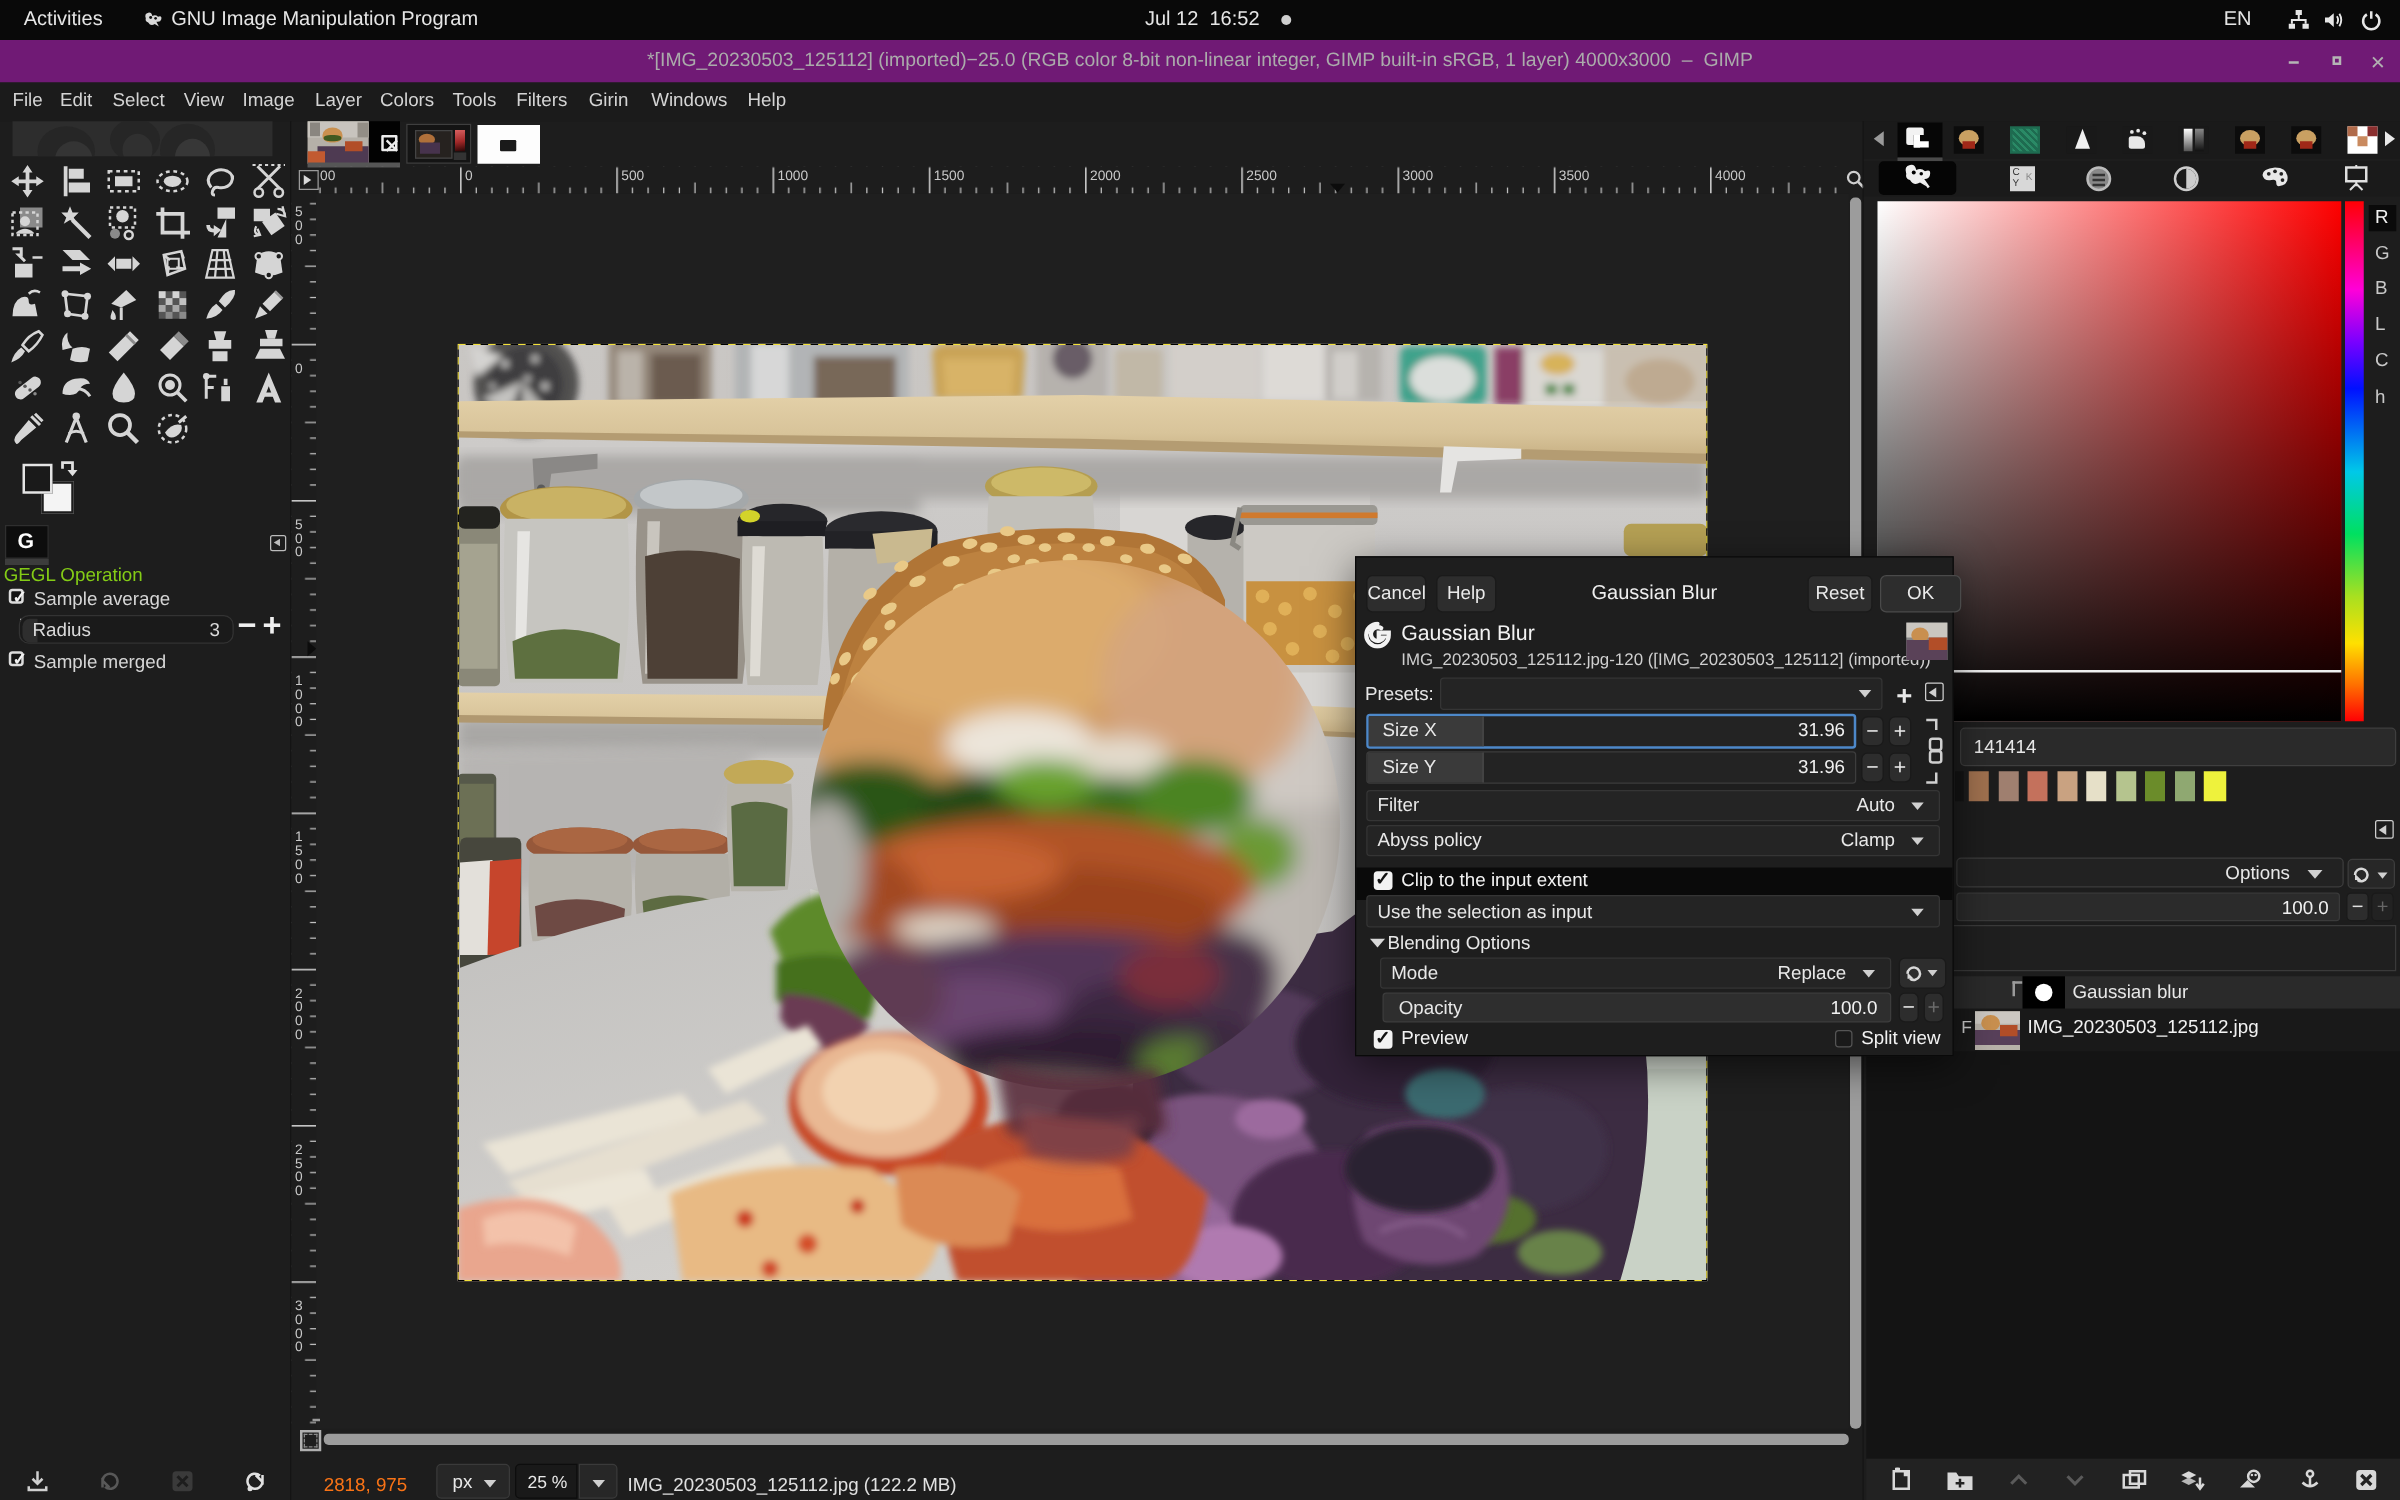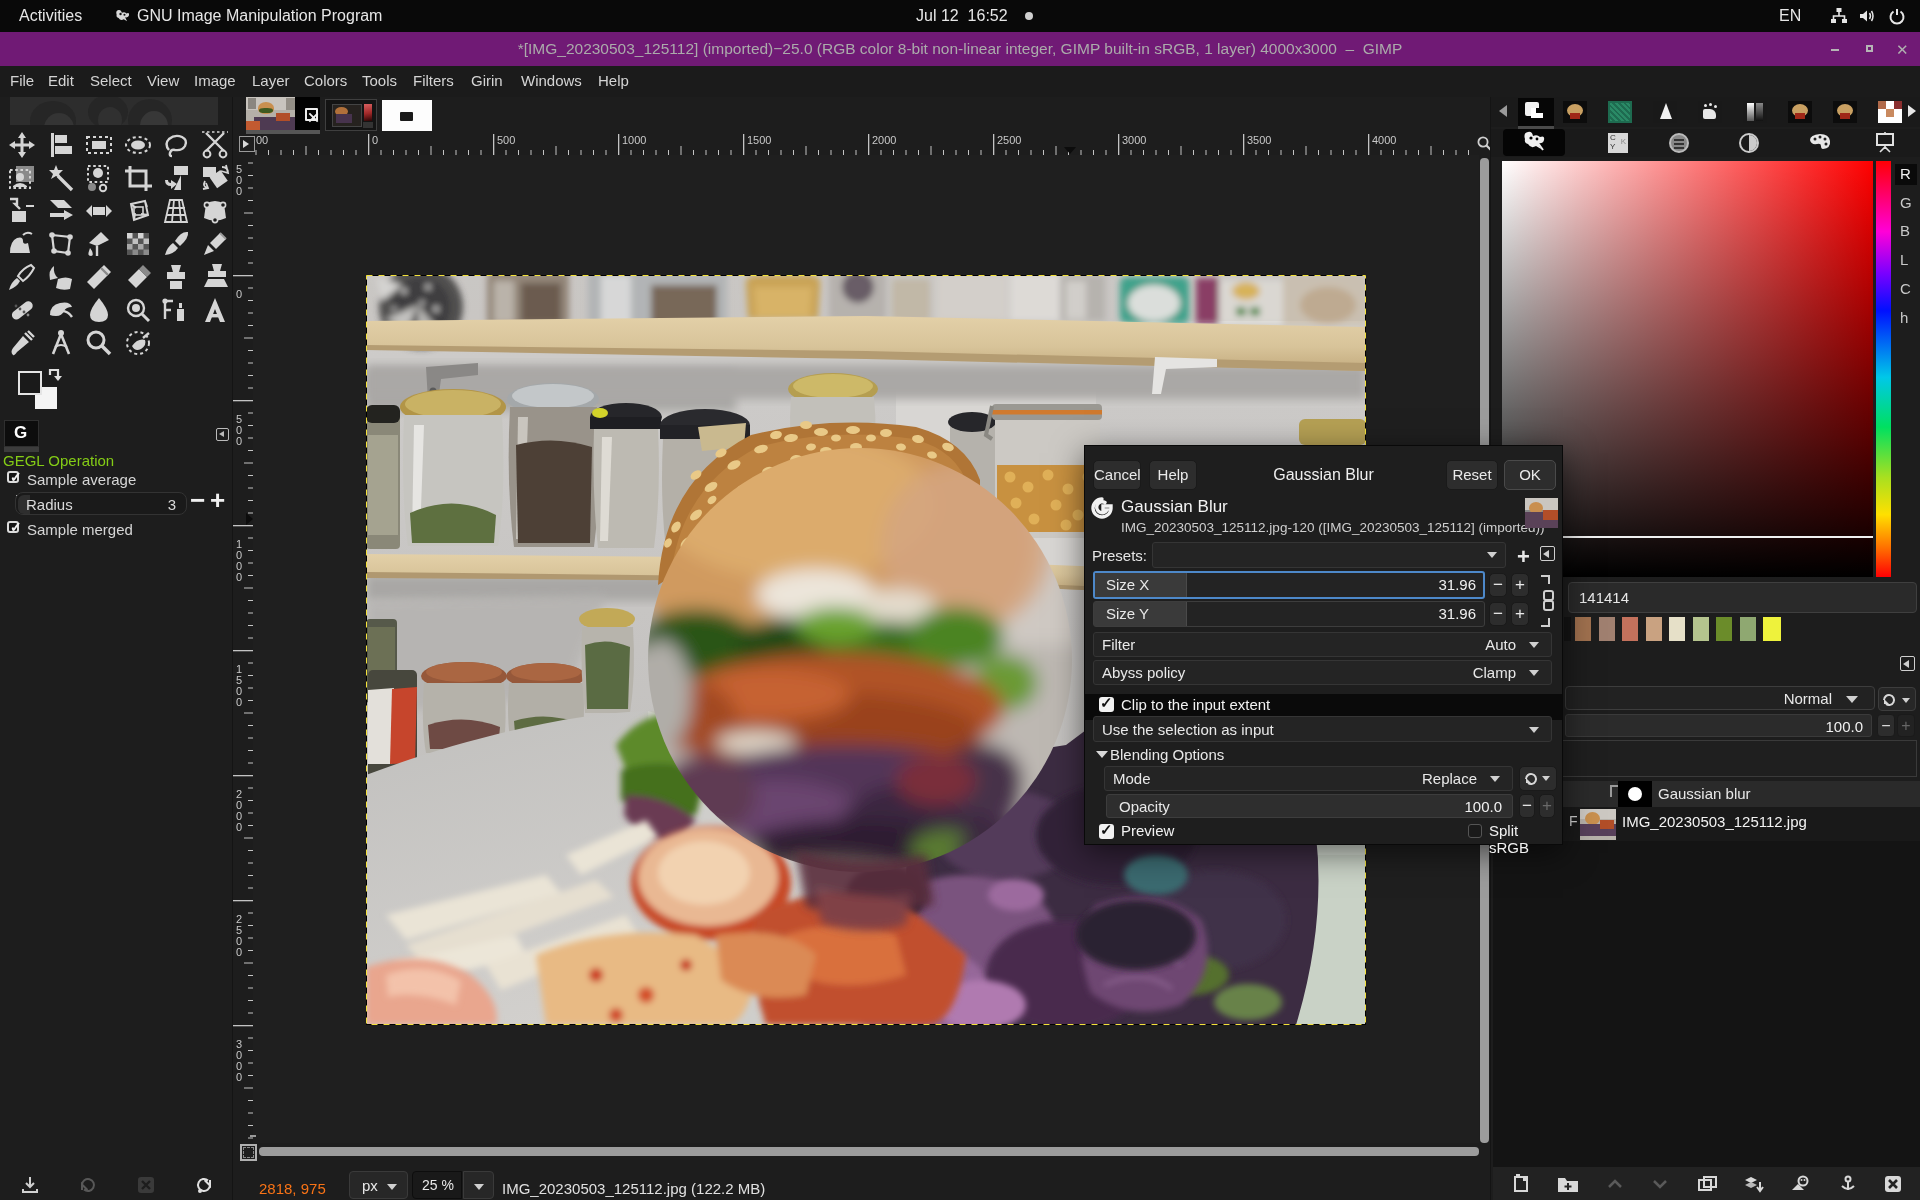--- a/index.html
+++ b/index.html
@@ -912,21 +912,21 @@
   <div style="position:absolute;left:202px;top:520px;width:16px;height:24px;background:#b5c48e"></div>
   <div style="position:absolute;left:225px;top:520px;width:16px;height:24px;background:#6b8c2a"></div>
   <div style="position:absolute;left:249px;top:520px;width:16px;height:24px;background:#8fa871"></div>
   <div style="position:absolute;left:272px;top:520px;width:18px;height:24px;background:#eef23c"></div>
 
   <div style="position:absolute;left:409px;top:559px;width:15px;height:15px;border:1.5px solid #cfcfcf;border-radius:2px">
         <span style="position:absolute;left:2px;top:2.5px;width:0;height:0;border-top:4px solid transparent;border-bottom:4px solid transparent;border-right:6px solid #cfcfcf"></span>
       </div>
 
   <div style="position:absolute;left:74px;top:589px;width:310px;height:24px;background:#222222;border:1px solid #3d3d3d;border-radius:4px">
-    <span style="position:absolute;right:42px;top:3px;font-size:15px;color:#e8e8e8">Normal</span>
+    <span style="position:absolute;right:42px;top:3px;font-size:15px;color:#e8e8e8">Options</span>
     <span style="position:absolute;right:16px;top:9px;width:0;height:0;border-left:6px solid transparent;border-right:6px solid transparent;border-top:7px solid #d0d0d0"></span>
   </div>
   <div style="position:absolute;left:387px;top:590px;width:38px;height:24px;background:#272727;border:1px solid #3d3d3d;border-radius:4px">
     <svg width="16" height="16" viewBox="0 0 16 16" style="margin-top:4px;margin-left:2px">
           <path d="M3,8 a5,5 0 1 1 2,4" stroke="#d8d8d8" stroke-width="2" fill="none"></path>
           <path d="M3,12 L3,7 L8,12 Z" fill="#d8d8d8"></path>
         </svg>
     <span style="position:absolute;right:5px;top:10px;width:0;height:0;border-left:4px solid transparent;border-right:4px solid transparent;border-top:5px solid #d0d0d0"></span>
   </div>
 
@@ -999,21 +999,21 @@
 </div>
 
 <div style="position:absolute;left:232px;top:97px;width:1px;height:1103px;background:#141414"></div>
 <div style="position:absolute;left:1490px;top:97px;width:1px;height:1103px;background:#141414"></div>
 
 <div id="dlg">
   <div class="dbtn" style="left:8px;top:14px;width:48px;"><span style="line-height:28px">Cancel</span></div>
   <div class="dbtn" style="left:64px;top:14px;width:48px;"><span style="line-height:28px">Help</span></div>
   <div style="position:absolute;left:0;right:0;top:20px;text-align:center;font-size:16px;color:#efefef">Gaussian Blur</div>
   <div class="dbtn" style="left:361px;top:14px;width:52px;"><span style="line-height:28px">Reset</span></div>
-  <div class="dbtn" style="left:419px;top:14px;width:52px;border-color:#4a4a4a;"><span style="line-height:28px">OK</span></div>
+  <div class="dbtn" style="left:419px;top:14px;width:65px;border-color:#4a4a4a;"><span style="line-height:28px">OK</span></div>
 
   <svg style="position:absolute;left:6px;top:51px" width="22" height="22" viewBox="0 0 22 22">
         <path d="M11,2 A9,9 0 1 0 20,11 L20,9 L12,9 L12,13 L16,13 A5.5,5.5 0 1 1 14,5.5" fill="none" stroke="#f2f2f2" stroke-width="3.4" stroke-linecap="round"></path>
       </svg>
   <div style="position:absolute;left:36px;top:51px;font-size:17px;color:#f2f2f2">Gaussian Blur</div>
   <div style="position:absolute;left:36px;top:74px;font-size:13.5px;color:#cfcfcf">IMG_20230503_125112.jpg-120 ([IMG_20230503_125112] (imported))</div>
   <div style="position:absolute;left:440px;top:52px;width:33px;height:30px;background:#888;overflow:hidden">
     <div style="position:absolute;left:0;top:0;width:33px;height:12px;background:#cac6c0"></div>
     <div style="position:absolute;left:4px;top:4px;width:14px;height:12px;background:#c98f4f;border-radius:50%"></div>
     <div style="position:absolute;left:0px;top:14px;width:33px;height:16px;background:#5a4258"></div>
@@ -1093,16 +1093,16 @@
   <div style="position:absolute;left:21px;top:348px;width:407px;height:24px;background:#2e2e2e;border:1px solid #3d3d3d;border-radius:3px">
     <div style="position:absolute;left:12px;top:3px;font-size:15px;color:#e8e8e8">Opacity</div>
     <div style="position:absolute;right:10px;top:3px;font-size:15px;color:#f0f0f0">100.0</div>
   </div>
   <div class="dbtn" style="left:434px;top:348px;width:16px;height:24px;font-size:17px"><span style="line-height:22px">−</span></div>
   <div class="dbtn" style="left:454px;top:348px;width:16px;height:24px;font-size:17px;color:#6a6a6a"><span style="line-height:22px">+</span></div>
 
   <span class="chk" style="left:14px;top:378px"></span>
   <span style="position:absolute;left:36px;top:376px;font-size:15px;color:#f2f2f2">Preview</span>
   <span style="position:absolute;left:383px;top:378px;width:14px;height:14px;background:#1a1a1a;border:1px solid #555;border-radius:3px"></span>
-  <span style="position:absolute;left:404px;top:376px;font-size:15px;color:#f2f2f2">Split sRGB</span>
+  <span style="position:absolute;left:404px;top:376px;font-size:15px;color:#f2f2f2">Split view</span>
 </div>
 
 </div>
 
 </body></html>

